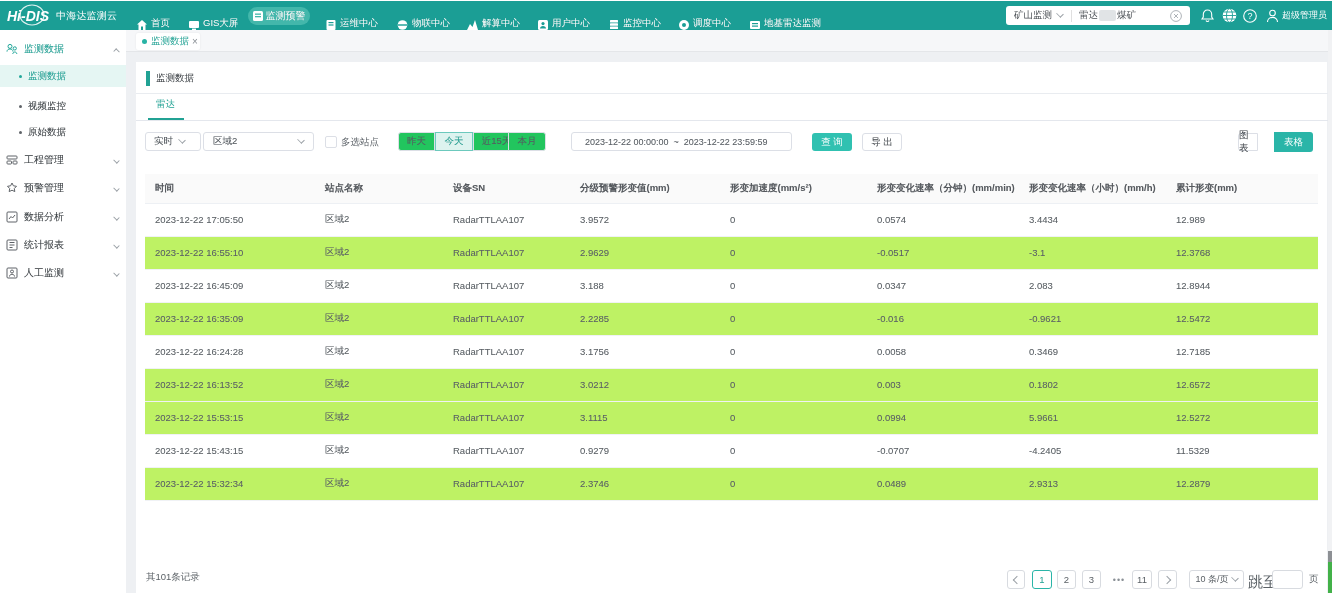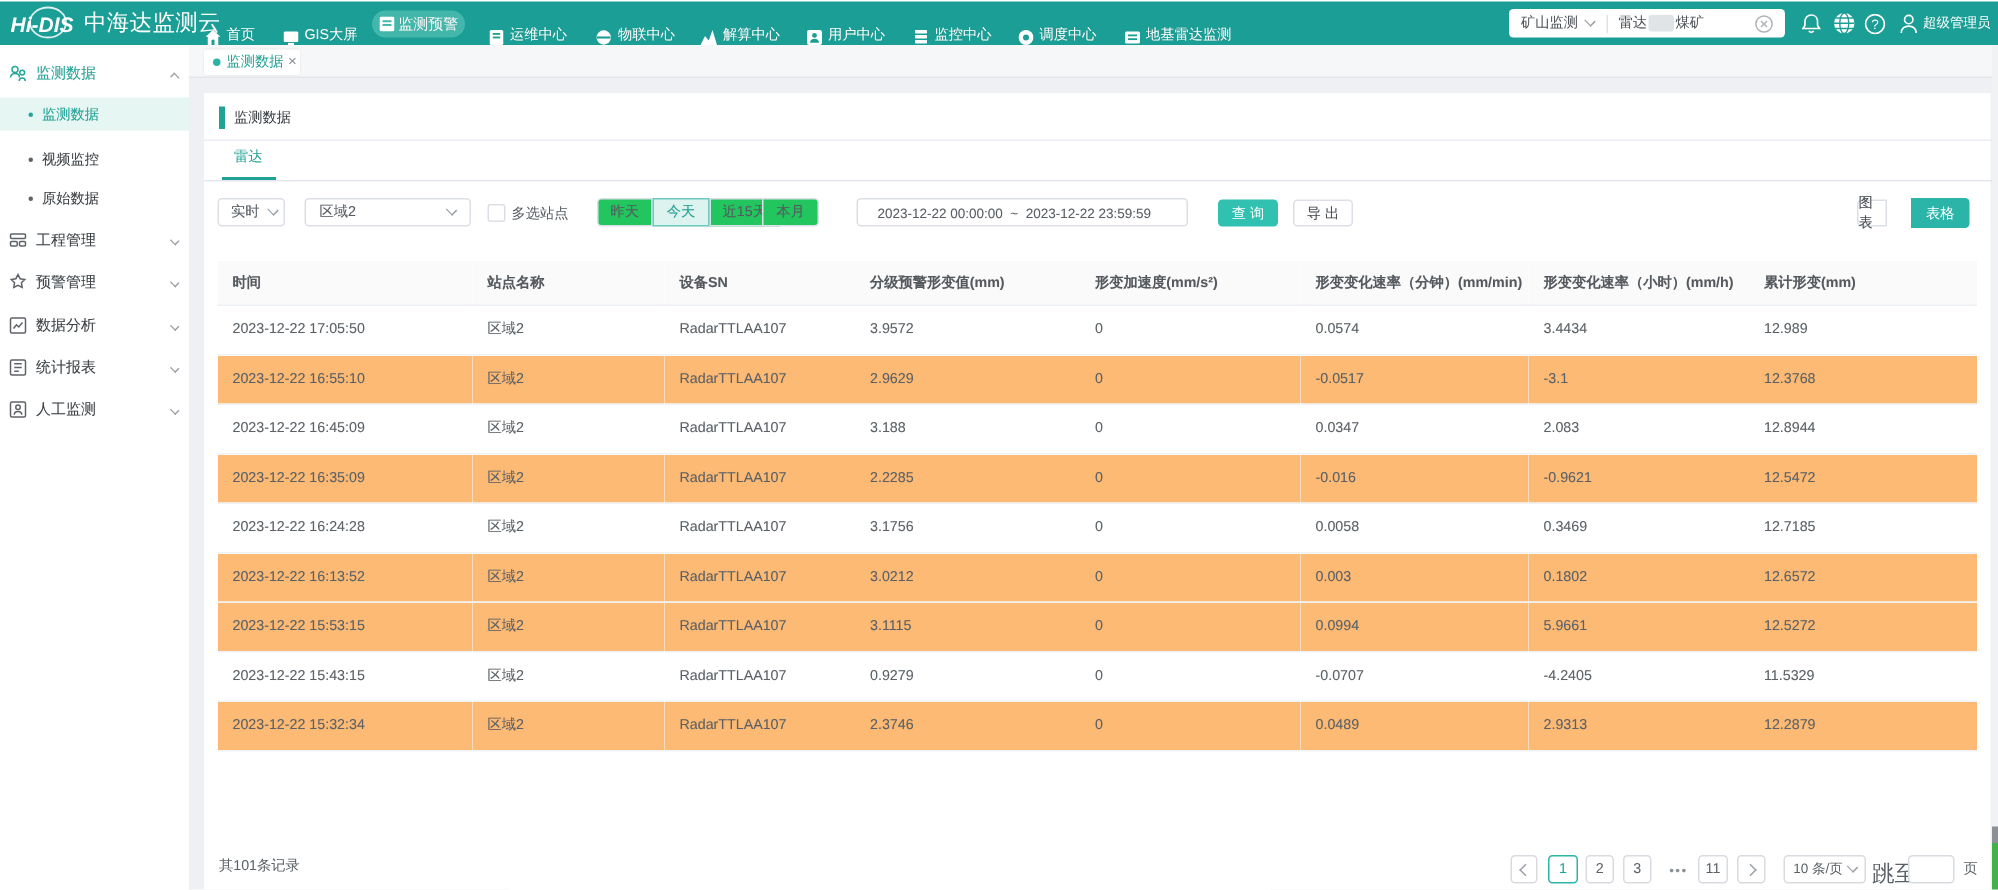--- a/index.html
+++ b/index.html
@@ -34,31 +34,31 @@
 #radarline{position:absolute;left:12px;top:55.5px;width:36px;height:2.5px;background:#21a294}
 
 .ctl{position:absolute;height:19px;border:1px solid #dcdfe6;border-radius:3px;background:#fff;font-size:9.5px;color:#555b61;display:flex;align-items:center}
 .caret{display:inline-block;width:6px;height:6px;border-right:1px solid #9aa0a6;border-bottom:1px solid #9aa0a6;transform:rotate(45deg) scale(1,.8);margin-top:-3px}
 .grpbtn{position:absolute;top:70px;height:19px;border:1px solid #dcdfe6;background:#22c55e;font-size:9.5px;color:#555b61;display:flex;align-items:center;justify-content:center}
 
 table{border-collapse:collapse;table-layout:fixed}
 #tbl{position:absolute;left:9px;top:112px;width:1173px;font-size:9.5px;color:#5b6166}
 #tbl th{height:29px;background:#fafafa;font-weight:bold;color:#55595e;text-align:left;padding-left:10px;border-bottom:1px solid #edf0f4;white-space:nowrap;overflow:hidden}
 #tbl td{height:33px;text-align:left;padding-left:10px;border-bottom:1px solid #f0f2f5;white-space:nowrap;overflow:hidden}
-#tbl tr.even td{background:#fdba74}
+#tbl tr.even td{background:#bef264}
 
 .pg{position:absolute;top:508px;height:19px;min-width:17px;border:1px solid #d8dbe0;border-radius:3px;background:#fff;font-size:9.5px;color:#5b6166;display:flex;align-items:center;justify-content:center}
 </style></head>
 <body>
 <div id="topbar">
   <div id="logo">
     <span style="font-size:14px;font-weight:bold;font-style:italic;letter-spacing:0;position:relative">Hi-DIS<svg width="26" height="22" viewBox="0 0 26 22" style="position:absolute;left:12px;top:-4px">
           <ellipse cx="13" cy="11" rx="12" ry="10" fill="none" stroke="#ffffff" stroke-width="1.2" opacity="0.85"></ellipse>
         </svg></span>
-    <span style="font-size:15px;margin-left:7px;letter-spacing:0.2px">中海达监测云</span>
+    <span style="font-size:10px;margin-left:7px;letter-spacing:0.2px">中海达监测云</span>
   </div>
   <div class="navitem" style="left:137px"><svg width="10" height="10" viewBox="0 0 10 10">
         <path d="M5 0L10 4.5H8.5V10H6V6.5H4V10H1.5V4.5H0Z" fill="#fff"></path>
       </svg>首页</div>
   <div class="navitem" style="left:189px"><svg width="10" height="10" viewBox="0 0 10 10">
         <rect x="0" y="1" width="10" height="7" rx="1" fill="#fff"></rect>
         <rect x="3" y="8.6" width="4" height="1.4" fill="#fff"></rect>
       </svg>GIS大屏</div>
   <div class="navpill"><svg width="10" height="10" viewBox="0 0 10 10">
         <rect x="0" y="0" width="10" height="10" rx="1.5" fill="#fff"></rect>
@@ -196,21 +196,21 @@
 <div id="main">
   <div id="tagsbar"></div>
   <div id="tab"><span class="tdot"></span>监测数据<span class="tx">×</span></div>
   <div id="panel">
     <div id="ptitle"><span class="bar"></span>监测数据</div>
     <div class="hline" style="top:31px"></div>
     <div id="radartab">雷达</div>
     <div class="hline" style="top:58px;background:#e4e7ed"></div>
     <div id="radarline"></div>
 
-    <div class="ctl" style="left:9px;top:70px;width:45px">
+    <div class="ctl" style="left:9px;top:70px;width:56px">
         <span style="margin-left:8px">实时</span>
         <span class="caret" style="margin-left:6px"></span>
       </div>
     <div class="ctl" style="left:67px;top:70px;width:111px">
         <span style="margin-left:9px">区域2</span>
         <span class="caret" style="position:absolute;right:9px"></span>
       </div>
     <span style="position:absolute;left:189px;top:74px;width:12px;height:12px;border:1px solid #dcdfe6;border-radius:2px;background:#fff"></span>
     <span style="position:absolute;left:205px;top:74px;font-size:9.5px;color:#555b61">多选站点</span>
     <div class="grpbtn" style="left:262px;width:37px;border-radius:3px 0 0 3px">昨天</div>

